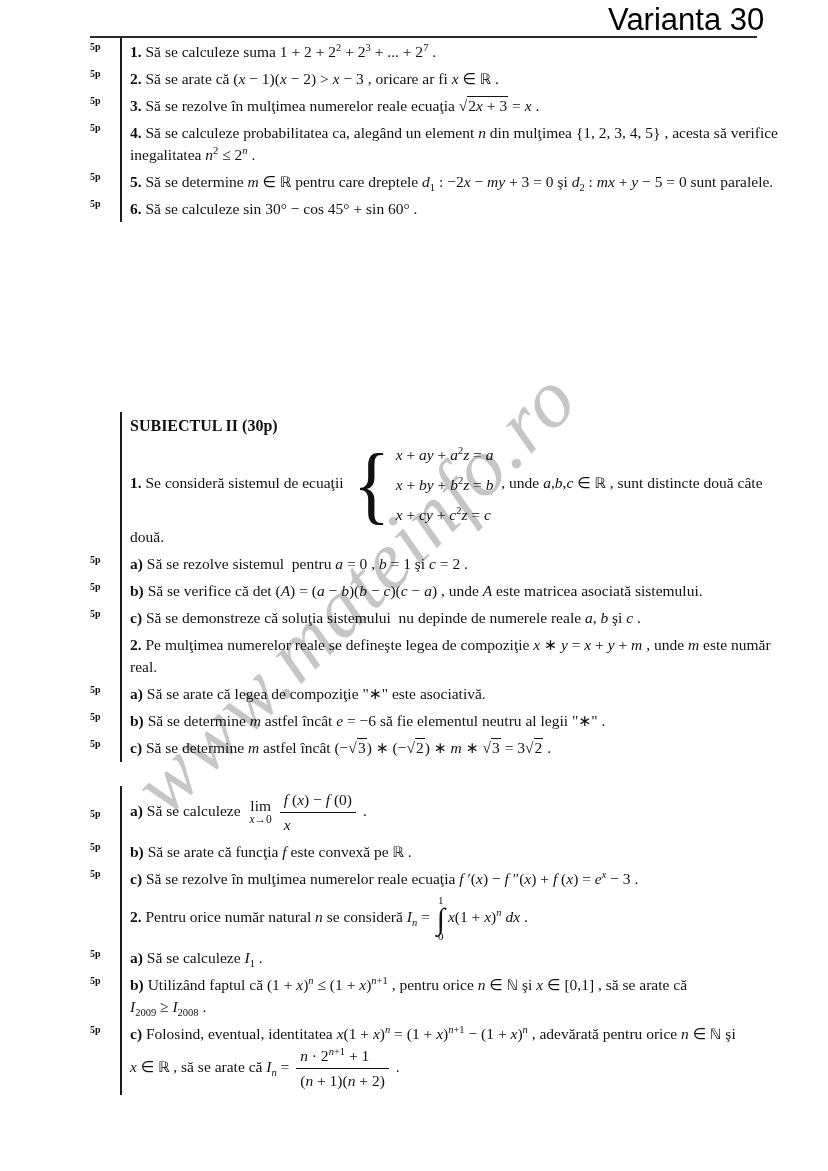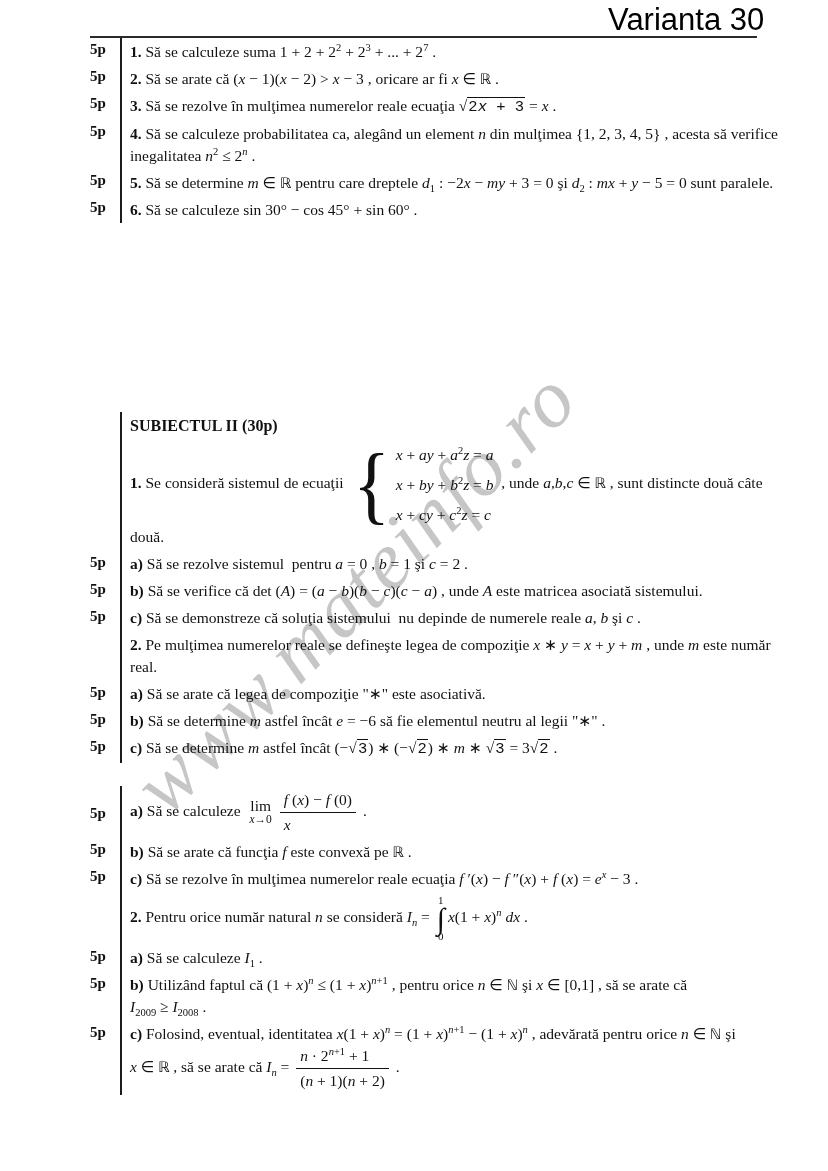--- a/index.html
+++ b/index.html
@@ -8,29 +8,29 @@
   .variant-title{position:absolute;top:2px;left:608px;font-family:"Liberation Sans",sans-serif;
         font-size:31px;color:#000;z-index:2;white-space:nowrap;}
   .top-rule{position:absolute;top:36px;left:90px;width:667px;border-top:2px solid #2b2b2b;z-index:2;}
   .watermark{position:absolute;left:148px;top:752px;font-size:82px;font-style:italic;
         color:#8f8f8f;opacity:.5;transform:rotate(-45deg);transform-origin:0 50%;
         white-space:nowrap;z-index:0;letter-spacing:2px;}
   .subject{position:absolute;left:90px;width:706px;z-index:1;}
   #s1{top:38px;} #s2{top:412px;} #s3{top:786px;}
   .row{display:flex;align-items:flex-start;}
   .row-c{align-items:center;}
-  .pts{flex:0 0 30px;width:30px;font-weight:bold;font-size:15px;padding-top:3px;}
+  .pts{flex:0 0 30px;width:30px;font-weight:bold;font-size:10px;padding-top:3px;}
   .content{flex:1;border-left:2px solid #1c1c1c;padding:2.5px 0 2.5px 8px;line-height:1.42;}
   .sub .content{padding-left:8px;}
   .stitle{font-weight:bold;font-size:16px;}
   sup{font-size:10.5px;line-height:0;}
   sub{font-size:10.5px;line-height:0;}
   .ds{font-family:"DejaVu Sans",sans-serif;font-size:.92em;}
   .sq{white-space:nowrap;}
-  .ol{border-top:1.4px solid #111;padding:0 1px;font-family:Liberation Mono, monospace;}
+  .ol{border-top:1.4px solid #111;padding:0 1px;}
   .frac{display:inline-block;vertical-align:middle;margin:0 3px;}
   .ftop{display:block;padding:0 4px 1px;border-bottom:1.4px solid #111;}
   .fbot{display:block;padding:1px 4px 0;}
   .lim{display:inline-block;vertical-align:middle;text-align:center;margin:0 5px;}
   .ltop{display:block;line-height:1.05;}
   .lbot{display:block;font-size:11.5px;line-height:1;}
   .intg{display:inline-flex;flex-direction:column;align-items:center;vertical-align:middle;margin:0 3px;line-height:1;}
   .isign{font-size:30px;line-height:.85;}
   .ilim{font-size:11px;line-height:1;}
   .system{display:inline-flex;align-items:center;vertical-align:middle;margin:0 4px;}

